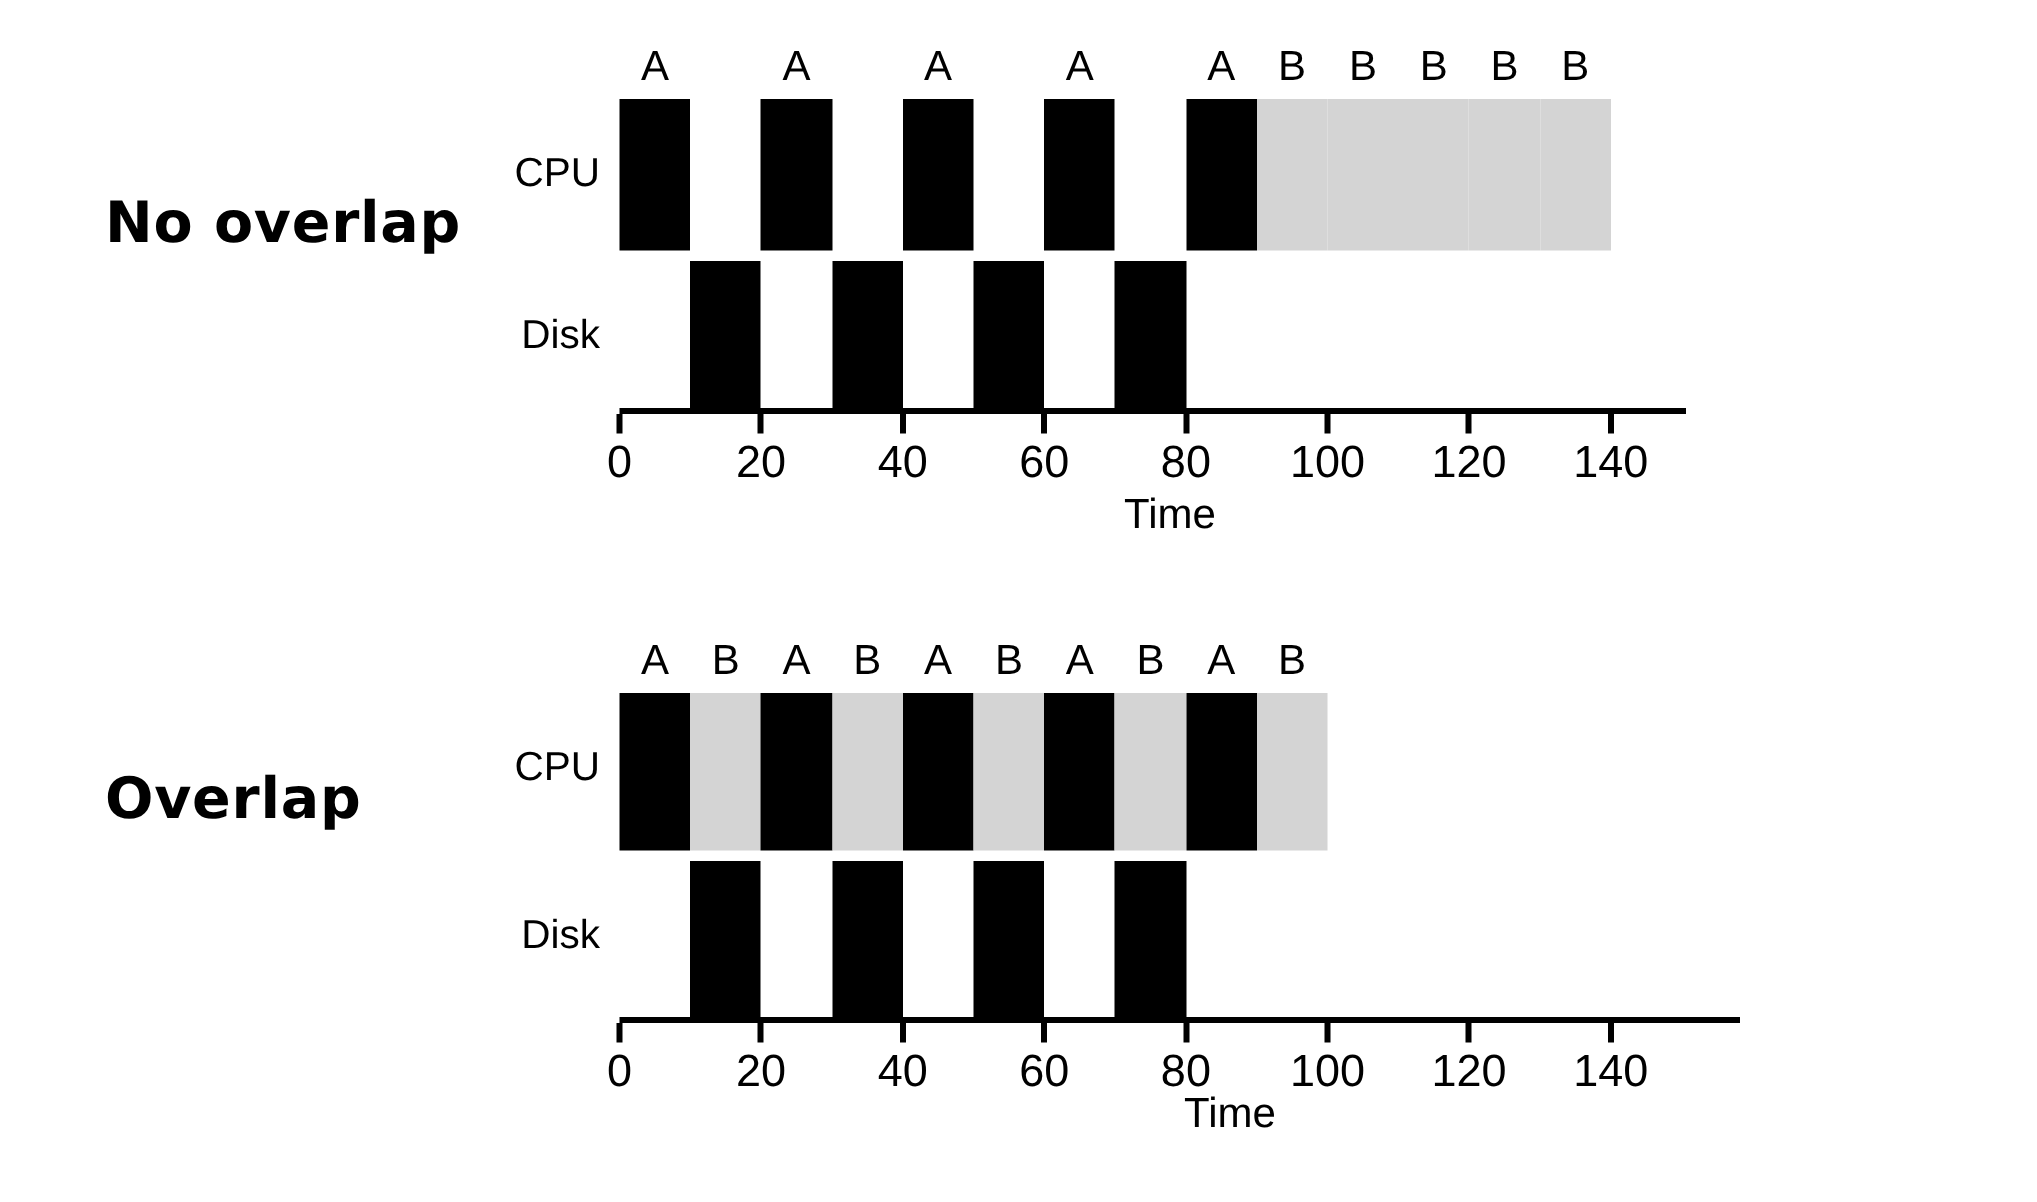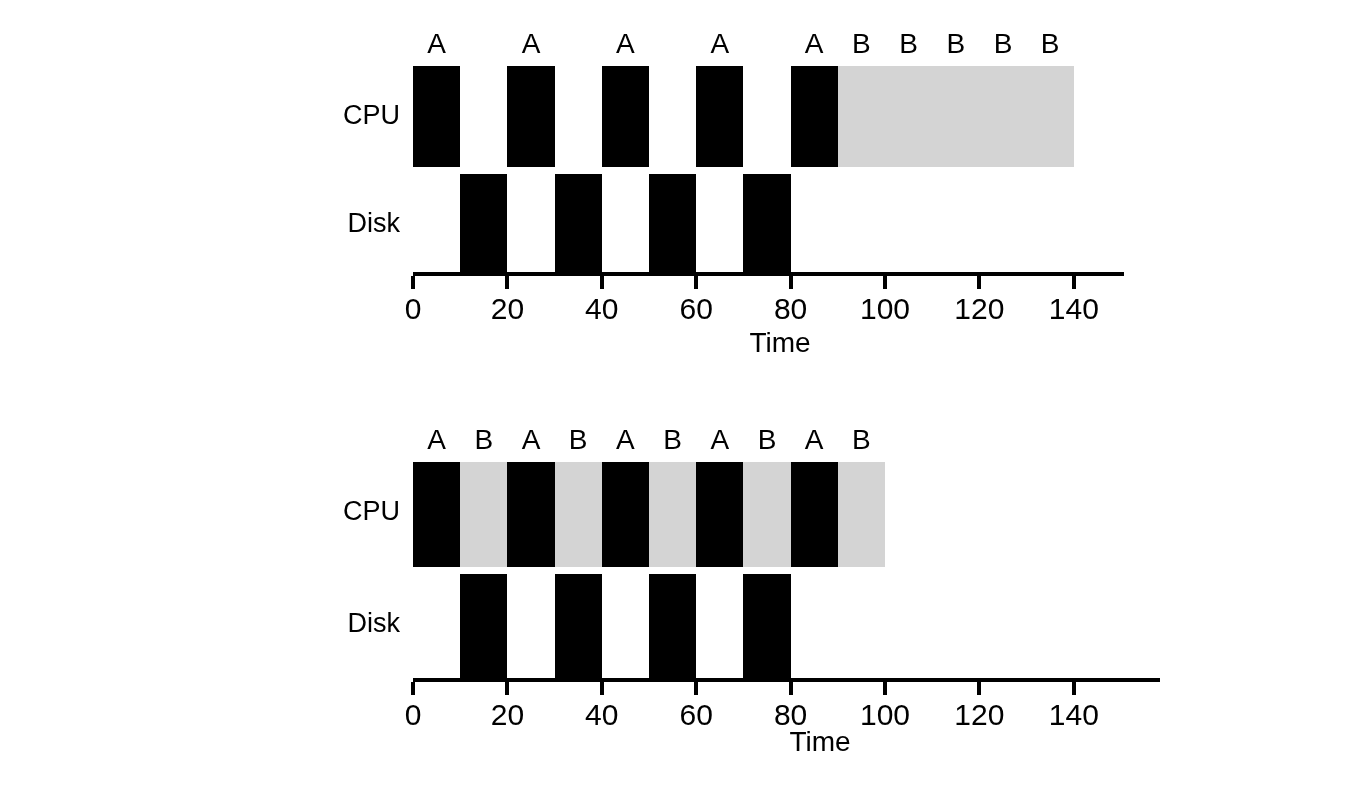--- a/index.html
+++ b/index.html
@@ -85,20 +85,21 @@
     color: #000000;
     text-align: center;
     white-space: nowrap;
   }
 </style>
 </head>
 <body>
 
 <div class="chart" style="left:0; top:0; width:1358px; height:380px;">
 
+  <div class="caption" style="left:70px; top:126px;">No overlap</div>
 
   <div class="rowlabel" style="left:250px; top:100px; width:150px;">CPU</div>
 
   <div class="rowlabel" style="left:250px; top:208px; width:150px;">Disk</div>
 
   <div id="plot-no-overlap" style="position:absolute; left:0; top:0;">
       <div class="bar bar-busy" style="left: 413px; top: 66px; width: 47.2px; height: 101px;"></div>
       <div class="slotlabel" style="left: 406.6px; top: 28px; width: 60px;">A</div>
       <div class="bar bar-busy" style="left: 507.4px; top: 66px; width: 47.2px; height: 101px;"></div>
       <div class="slotlabel" style="left: 501px; top: 28px; width: 60px;">A</div>
@@ -139,20 +140,21 @@
       <div class="axis-ticklabel" style="left: 939.4px; top: 292px; width: 80px;">120</div>
       <div class="axis-tick" style="left: 1071.8px; top: 276px;"></div>
       <div class="axis-ticklabel" style="left: 1033.8px; top: 292px; width: 80px;">140</div>
     </div>
 
   <div class="axis-title" style="left:700px; top:327px; width:160px;">Time</div>
 </div>
 
 <div class="chart" style="left:0; top:396px; width:1358px; height:405px;">
 
+  <div class="caption" style="left:70px; top:114px;">Overlap</div>
 
   <div class="rowlabel" style="left:250px; top:100px; width:150px;">CPU</div>
 
   <div class="rowlabel" style="left:250px; top:212px; width:150px;">Disk</div>
 
   <div id="plot-overlap" style="position:absolute; left:0; top:0;">
       <div class="bar bar-busy" style="left: 413px; top: 66px; width: 47.2px; height: 105px;"></div>
       <div class="slotlabel" style="left: 406.6px; top: 28px; width: 60px;">A</div>
       <div class="bar bar-idle" style="left: 460.2px; top: 66px; width: 47.2px; height: 105px;"></div>
       <div class="slotlabel" style="left: 453.8px; top: 28px; width: 60px;">B</div>

